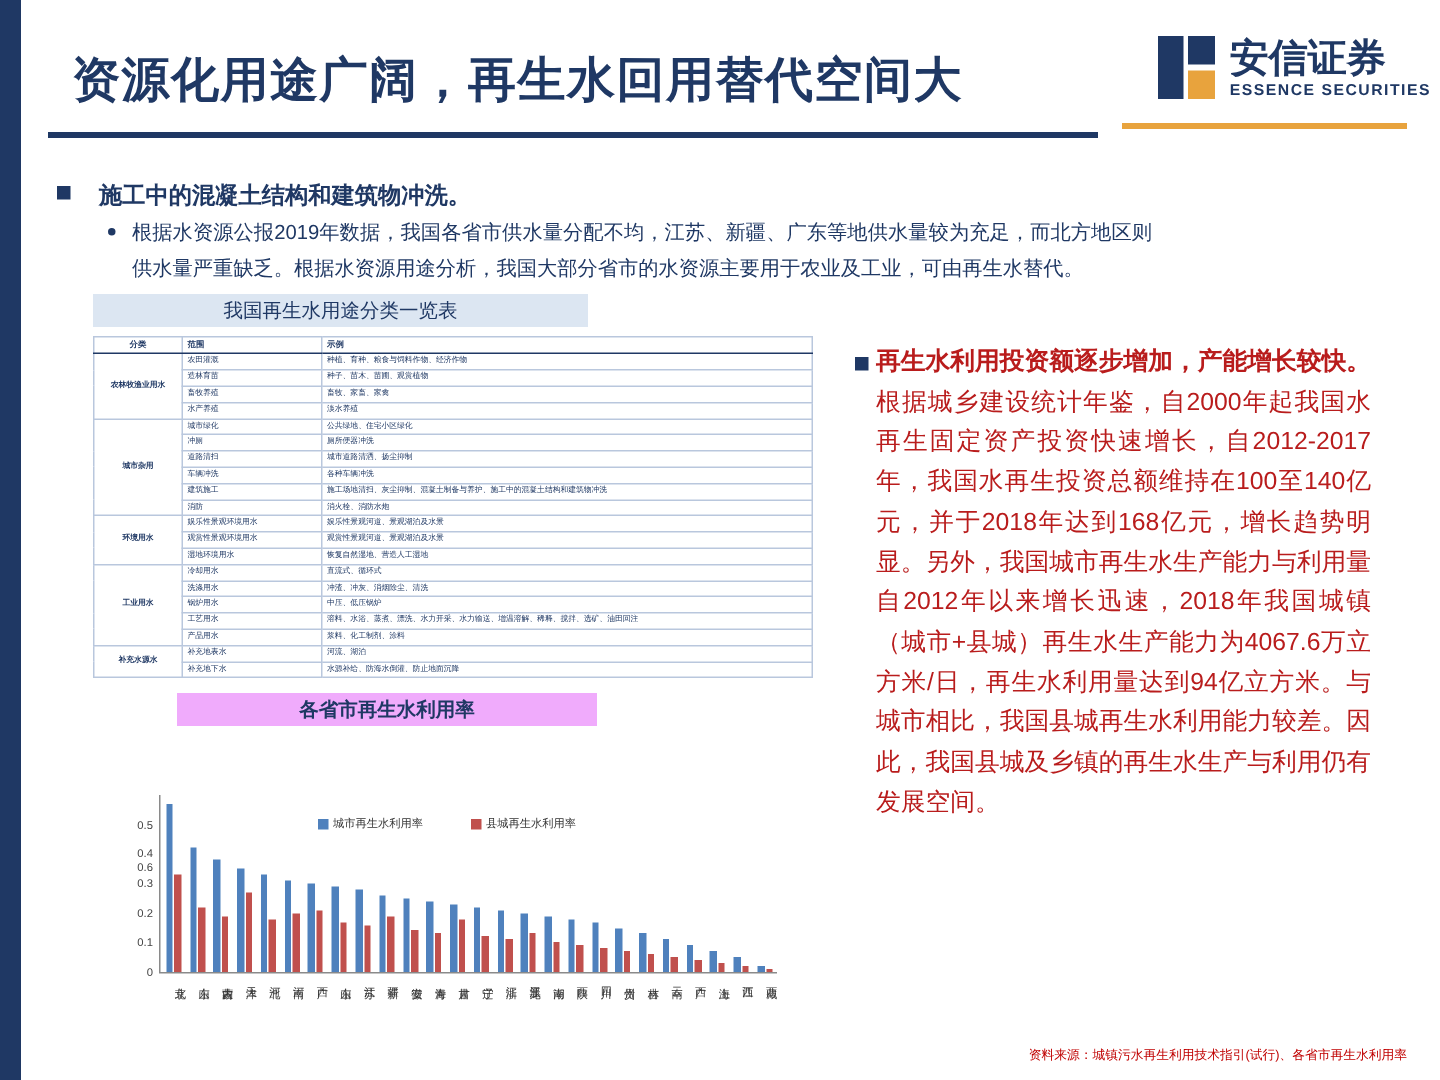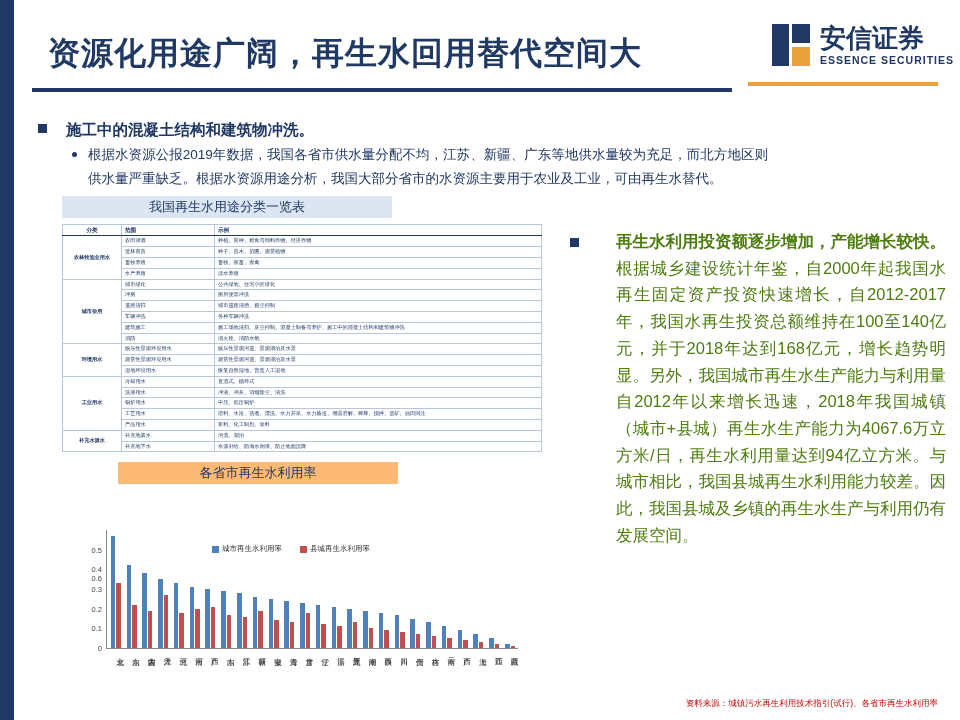--- a/index.html
+++ b/index.html
@@ -80,22 +80,22 @@
     background:#ffffff;font-weight:bold;font-size:5.6px;text-align:left;
     border-bottom:1px solid #1f3864;
   }
   .tbl .cat{font-weight:bold;background:#ffffff;width:52px;text-align:center;}
   .tbl .use{width:86px;}
   .tbl .ex{width:320px;}
 
   
   .chart-title{
     position:absolute;left:118px;top:462px;width:280px;height:22px;
-    background:#fdba74;color:#1f3864;font-size:13px;
-    text-align:center;line-height:22px;
+    background:#f0abfc;color:#1f3864;font-size:13px;
+    text-align:center;line-height:22px;font-weight:bold;
   }
   .chart-box{
     position:absolute;left:62px;top:520px;width:480px;height:175px;
   }
   .chart-plot{
     position:absolute;left:46px;top:10px;width:410px;height:118px;
   }
   .axis-y{
     position:absolute;left:0;top:10px;width:44px;height:118px;
   }
@@ -110,30 +110,30 @@
   .bar-b{width:4.5px;background:#c0504d;}
   .xlabels{
     position:absolute;left:46px;top:132px;width:410px;display:flex;
   }
   .xlabels .xl{
     flex:1;font-size:7.5px;color:#333;text-align:center;
     writing-mode:vertical-rl;text-orientation:upright;
     letter-spacing:0px;line-height:1;margin:0 auto;
   }
   .legend{
-    position:absolute;left:150px;top:24px;display:flex;gap:18px;align-items:flex-end;
+    position:absolute;left:150px;top:24px;display:flex;gap:32px;align-items:flex-end;
   }
   .legend span.sw{width:7px;height:7px;display:inline-block;margin-right:3px;}
   .legend .li{font-size:7.5px;color:#333;display:flex;align-items:center;}
 
   
   .r-mark{position:absolute;left:570px;top:238px;width:9px;height:9px;background:#1f3864;}
   .rtext{
-    position:absolute;left:616px;top:228px;width:330px;
-    font-size:16.5px;color:#4d7c0f;line-height:1.62;text-align:justify;
+    position:absolute;left:584px;top:228px;width:330px;
+    font-size:16.5px;color:#b91c1c;line-height:1.62;text-align:justify;
   }
   .rtext b{font-weight:bold;}
 
   
   .src{
     position:absolute;right:22px;bottom:10px;
     font-size:8.5px;color:#c00000;
   }
 </style>
 </head>

